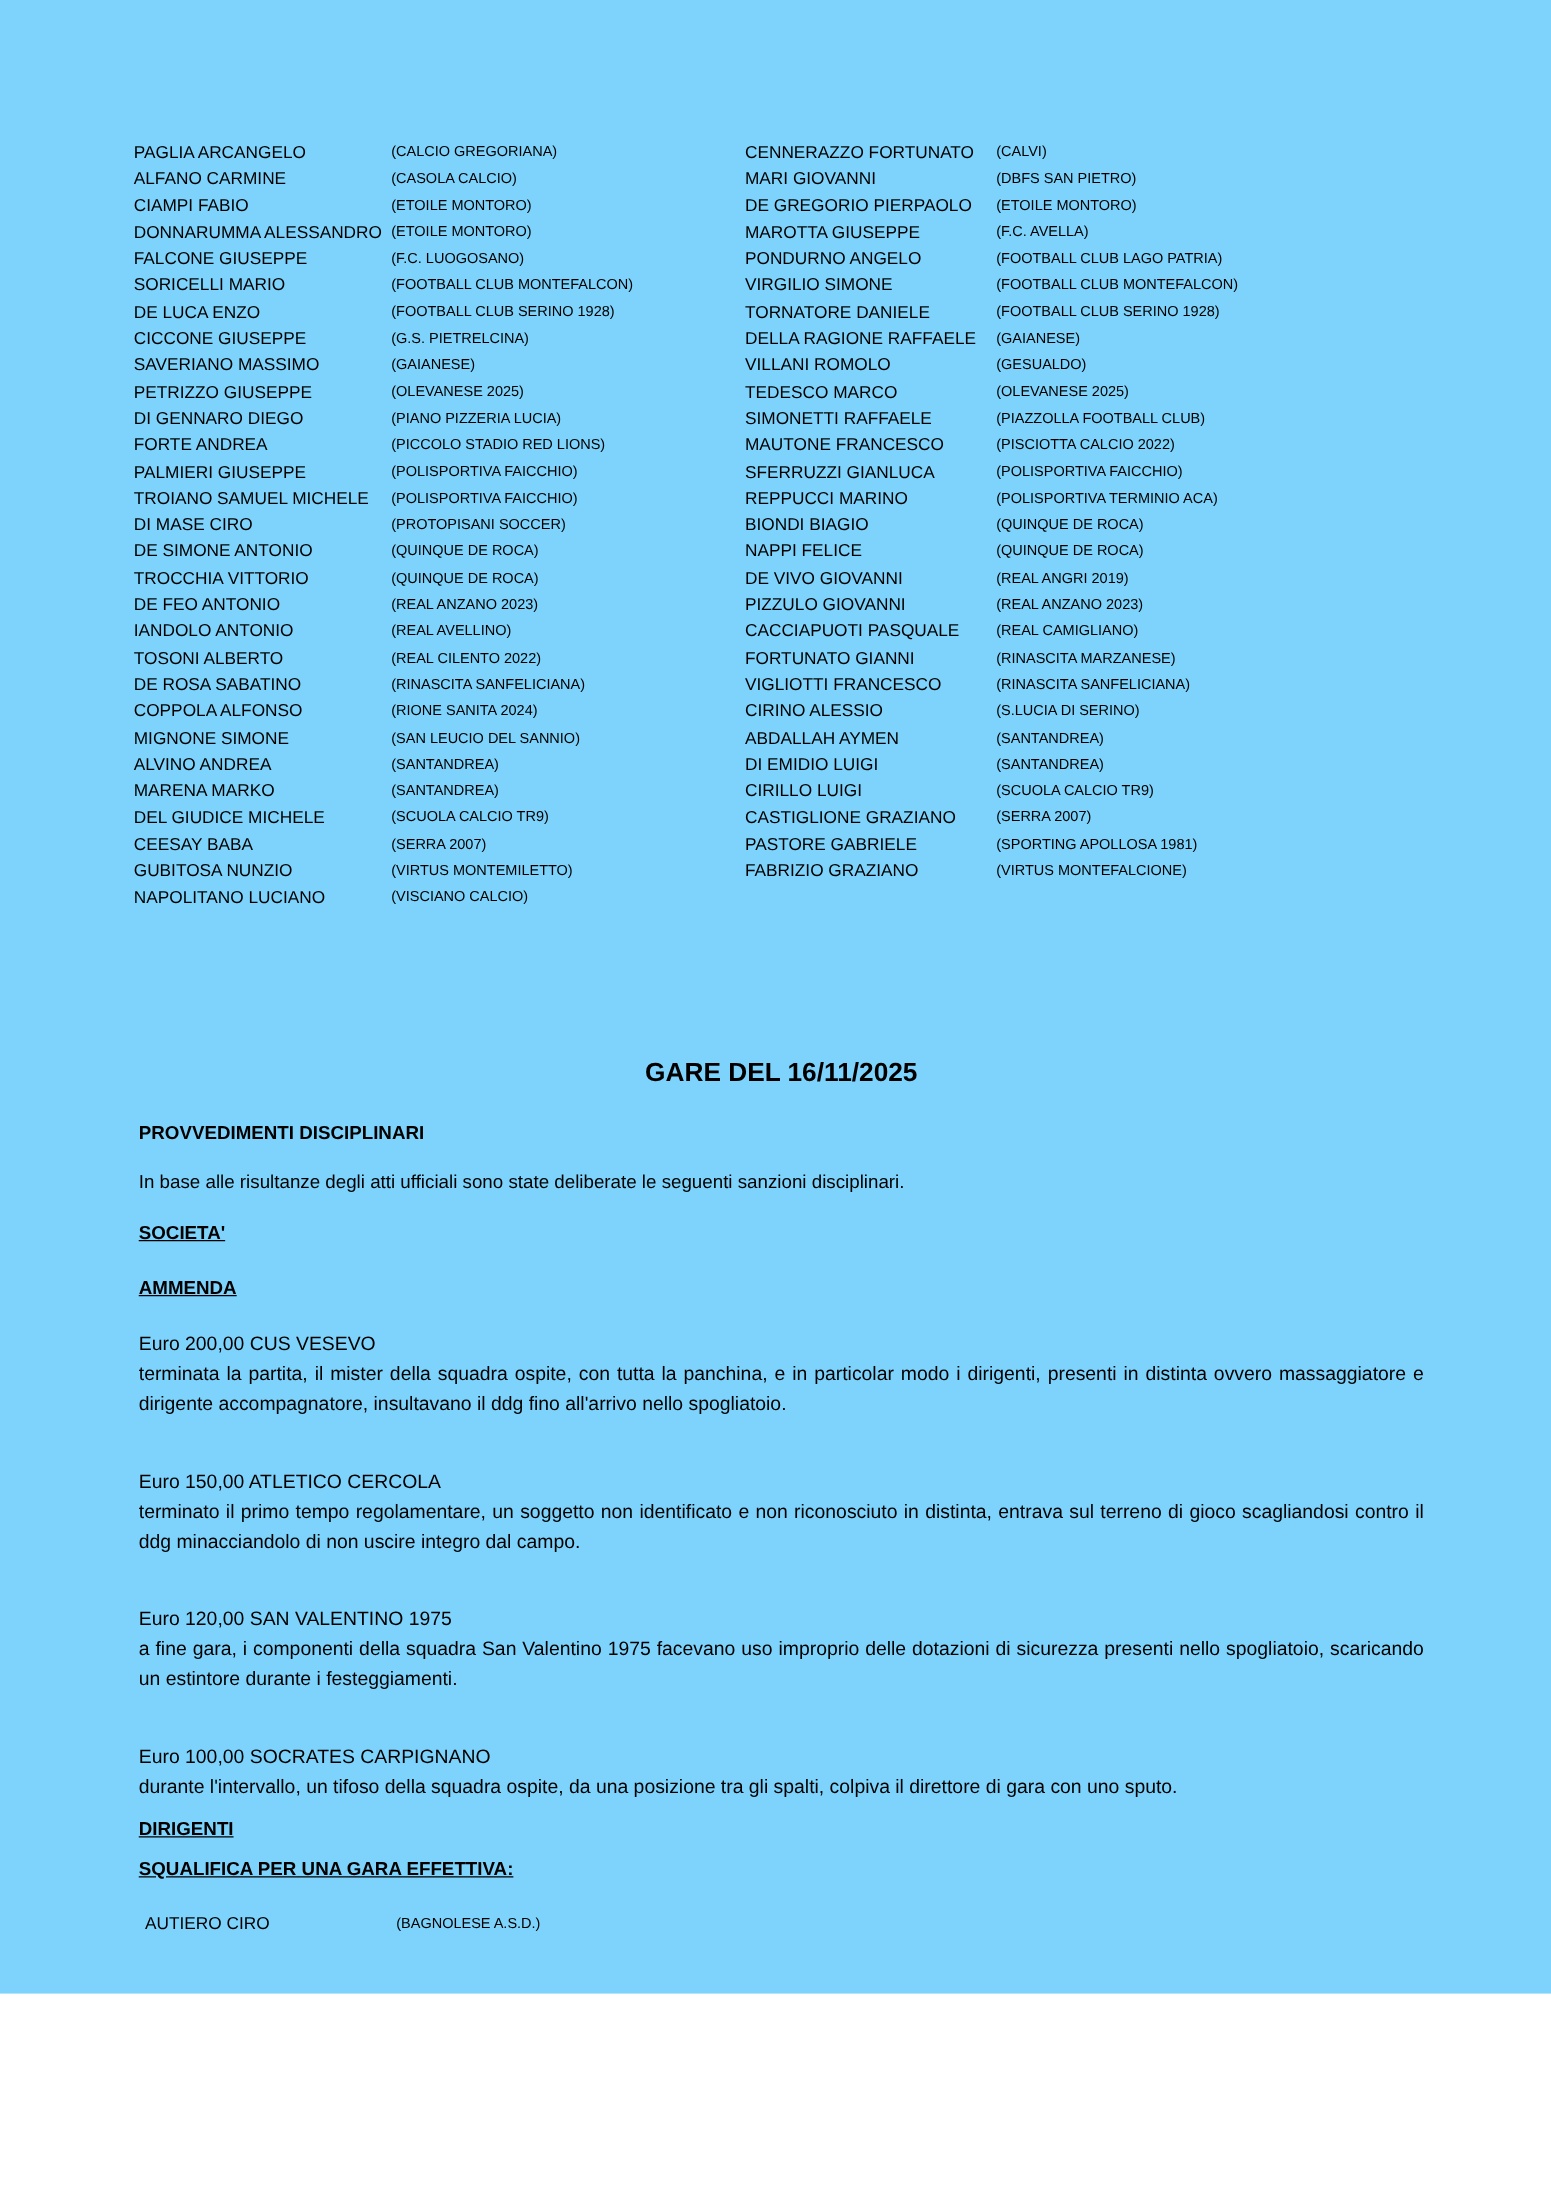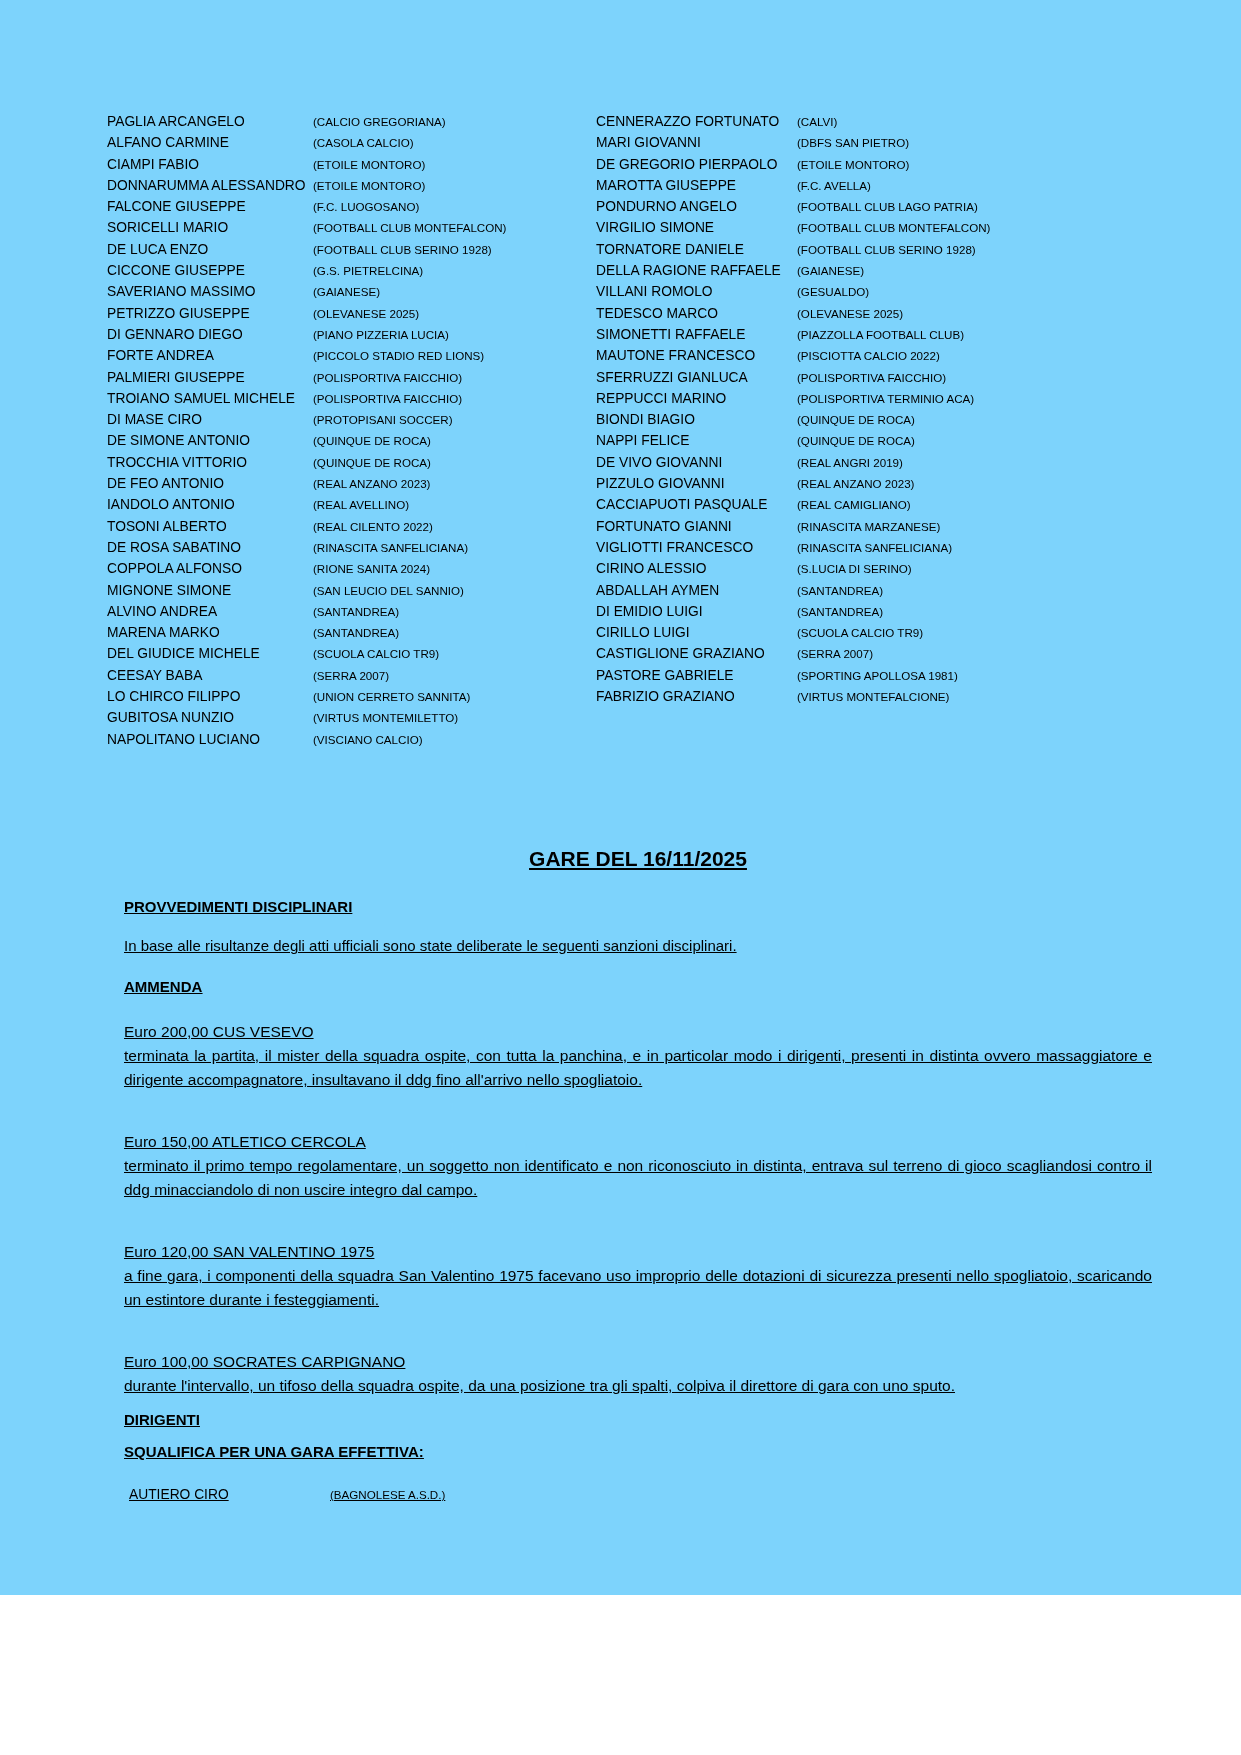--- a/index.html
+++ b/index.html
@@ -7,21 +7,21 @@
         font-family:"Liberation Sans", sans-serif;color:#000;}
   
   .roster{position:absolute;top:111px;left:107px;width:1040px;display:grid;
           grid-template-columns:489px 1fr;column-gap:0;}
   .roster .col{display:flex;flex-direction:column;}
   .roster .row{display:flex;line-height:21.3px;white-space:nowrap;}
   .pname{flex:none;width:206px;font-size:13.8px;}
   .col-right .pname{width:201px;}
   .pclub{flex:none;font-size:11.6px;}
   
-  .main{position:absolute;top:846px;left:124px;width:1028px;text-decoration:underline;}
+  .main{position:absolute;top:846px;left:111px;width:1028px;}
   .gare-title{font-size:21px;font-weight:bold;text-align:center;line-height:25px;margin:0 0 26px 0;}
   .h-bold{font-size:15px;font-weight:bold;line-height:20px;margin:0 0 17px 0;}
   .intro{font-size:15px;line-height:24px;margin:0 0 19px 0;}
   .h-underline{font-size:15px;font-weight:bold;text-decoration:underline;line-height:20px;margin:0 0 23px 0;}
   .h-societa{margin-bottom:24px;}
   .fine{margin:0 0 38px 0;}
   .fine:last-child{margin-bottom:0;}
   .fine .amount{font-size:15.5px;line-height:24px;}
   .fine .desc{font-size:15.5px;line-height:24px;text-align:justify;margin:0;}
   .h-dirigenti{margin-top:12px;margin-bottom:12px;}
@@ -170,24 +170,20 @@
         <div class="row">
           <span class="pname">DEL GIUDICE MICHELE</span>
           <span class="pclub">(SCUOLA CALCIO TR9)</span>
         </div>
 
         <div class="row">
           <span class="pname">CEESAY BABA</span>
           <span class="pclub">(SERRA 2007)</span>
         </div>
 
-        <div class="row">
-          <span class="pname">LO CHIRCO FILIPPO</span>
-          <span class="pclub">(UNION CERRETO SANNITA)</span>
-        </div>
 
         <div class="row">
           <span class="pname">GUBITOSA NUNZIO</span>
           <span class="pclub">(VIRTUS MONTEMILETTO)</span>
         </div>
 
         <div class="row">
           <span class="pname">NAPOLITANO LUCIANO</span>
           <span class="pclub">(VISCIANO CALCIO)</span>
         </div>
@@ -334,20 +330,21 @@
           <span class="pclub">(VIRTUS MONTEFALCIONE)</span>
         </div>
 
       </div>
   </div>
 
   <div class="main">
     <div class="gare-title">GARE DEL 16/11/2025</div>
     <div class="h-bold">PROVVEDIMENTI DISCIPLINARI</div>
     <div class="intro">In base alle risultanze degli atti ufficiali sono state deliberate le seguenti sanzioni disciplinari.</div>
+    <div class="h-underline h-societa">SOCIETA'</div>
     <div class="h-underline">AMMENDA</div>
 
     <div class="fines">
 
         <div class="fine">
           <div class="amount">Euro 200,00 CUS VESEVO</div>
           <p class="desc">terminata la partita, il mister della squadra ospite, con tutta la panchina, e in particolar modo i dirigenti, presenti in distinta ovvero massaggiatore e dirigente accompagnatore, insultavano il ddg fino all'arrivo nello spogliatoio.</p>
         </div>
 
         <div class="fine">

